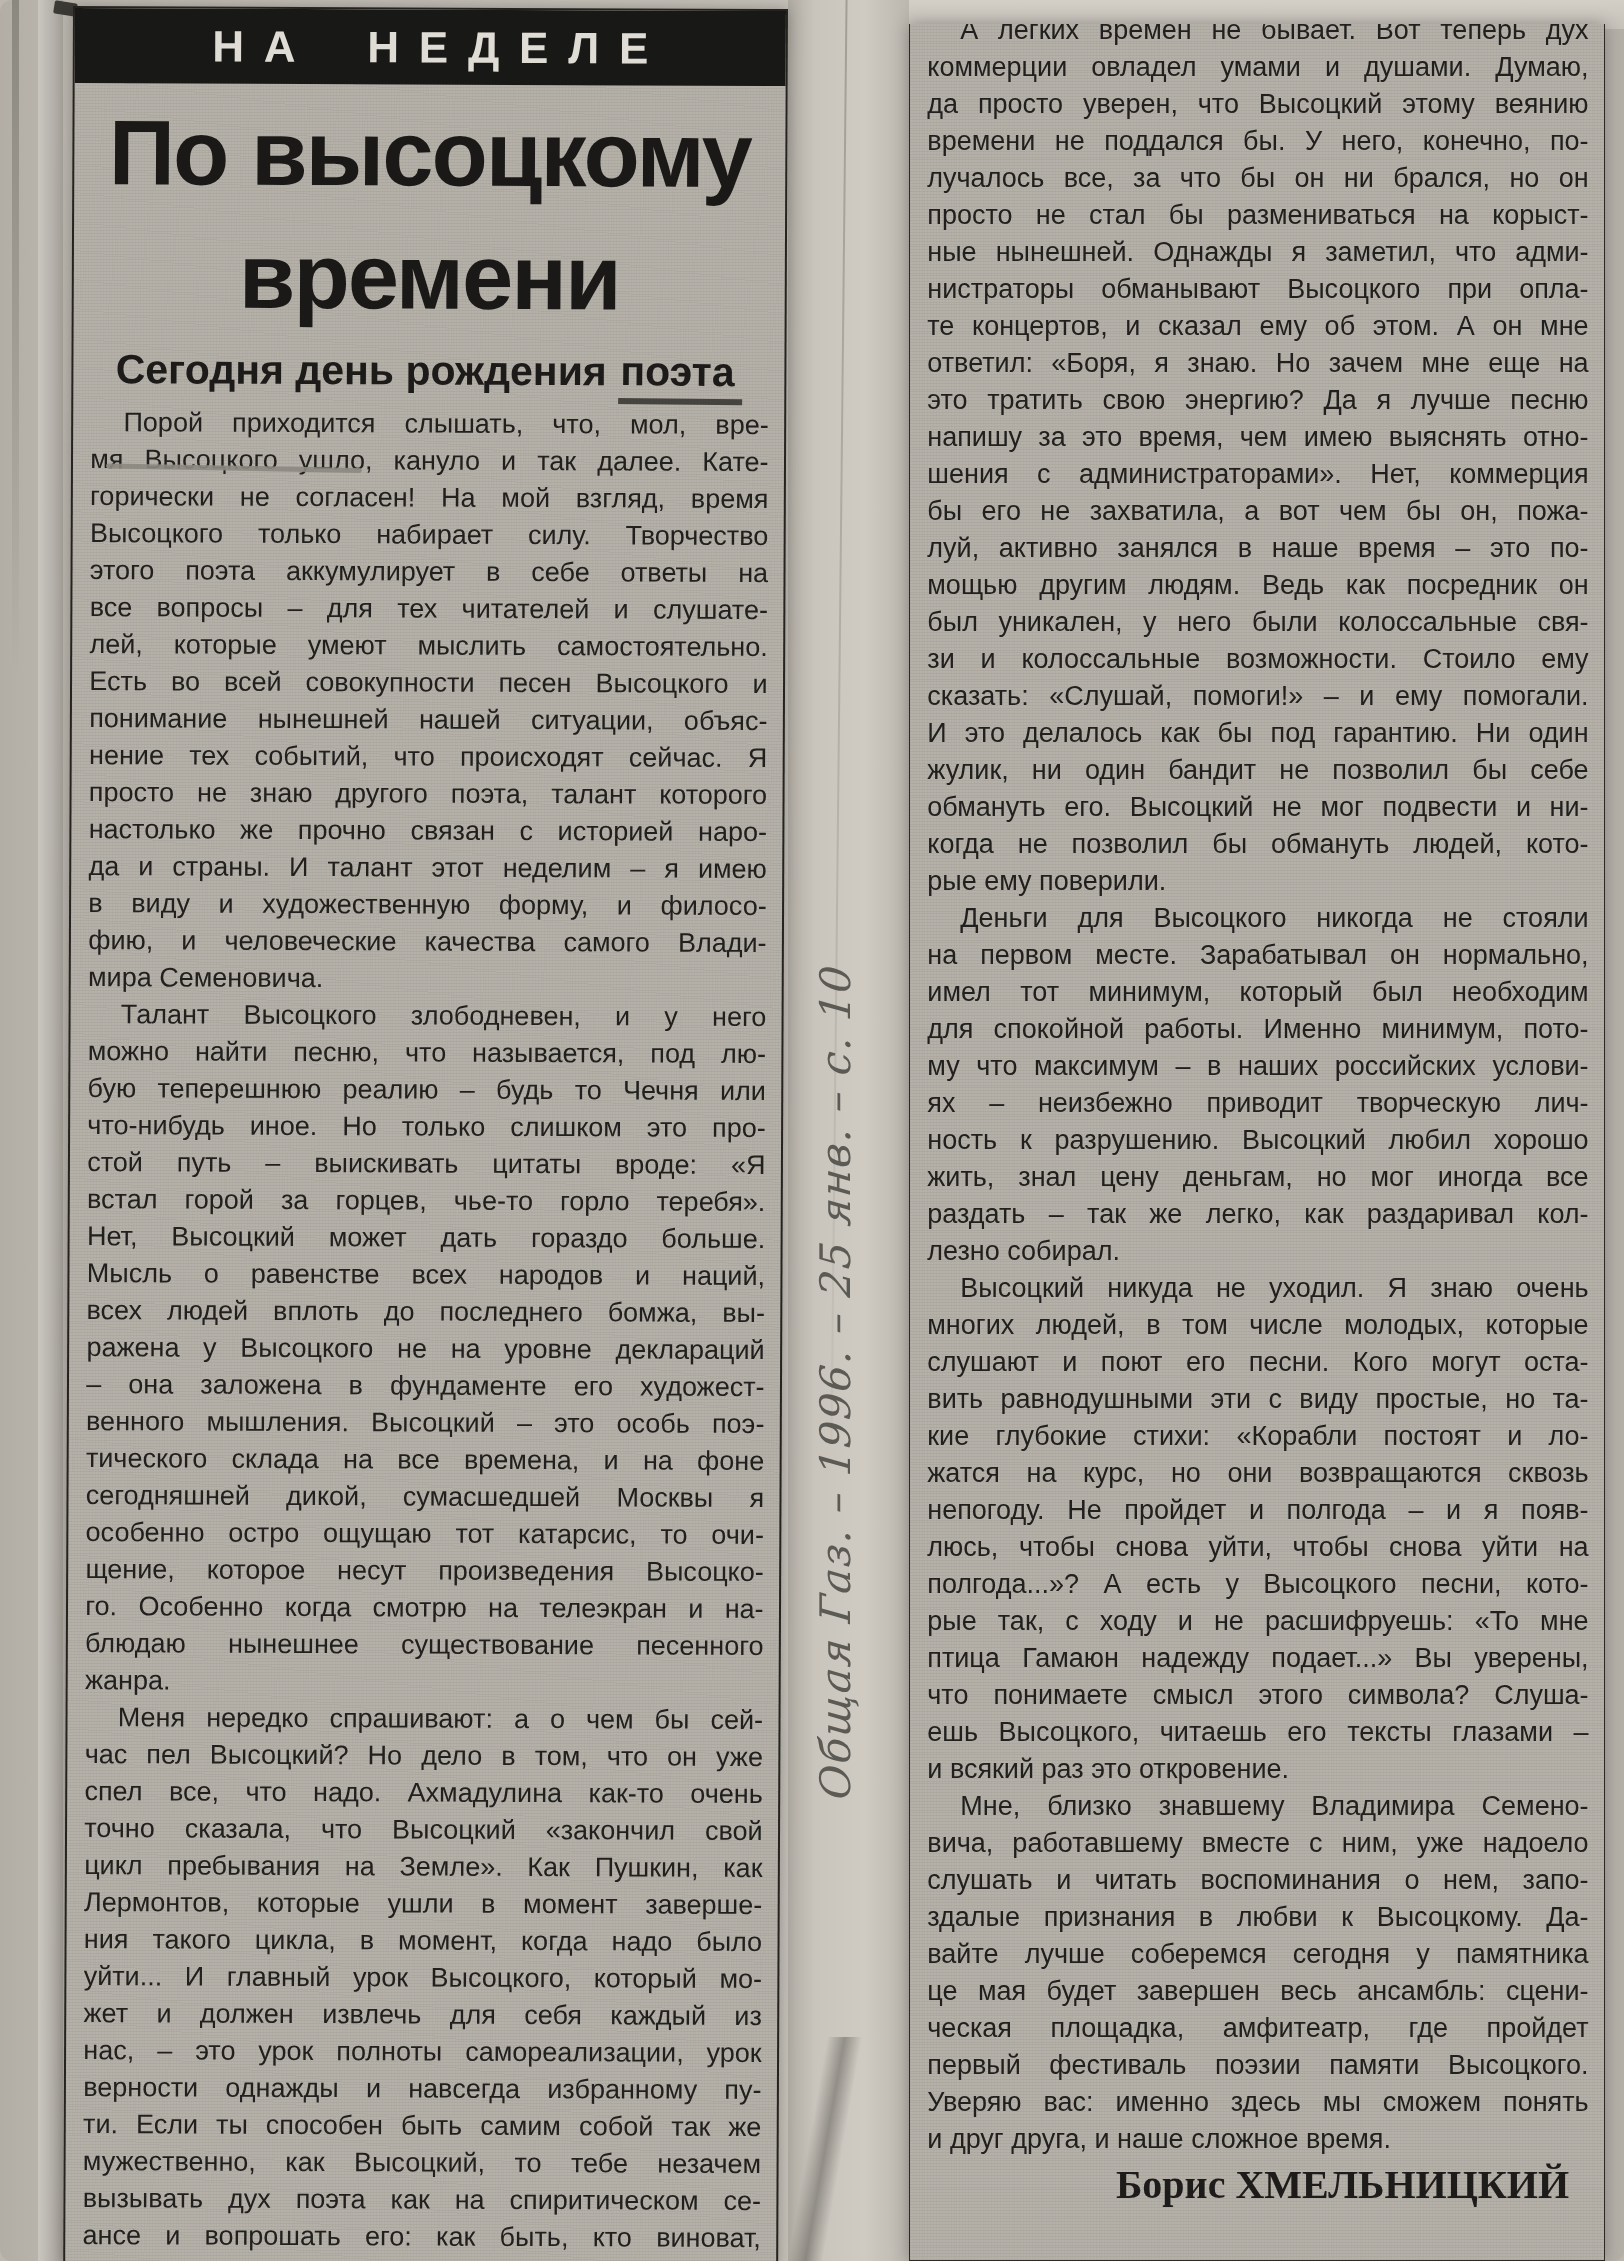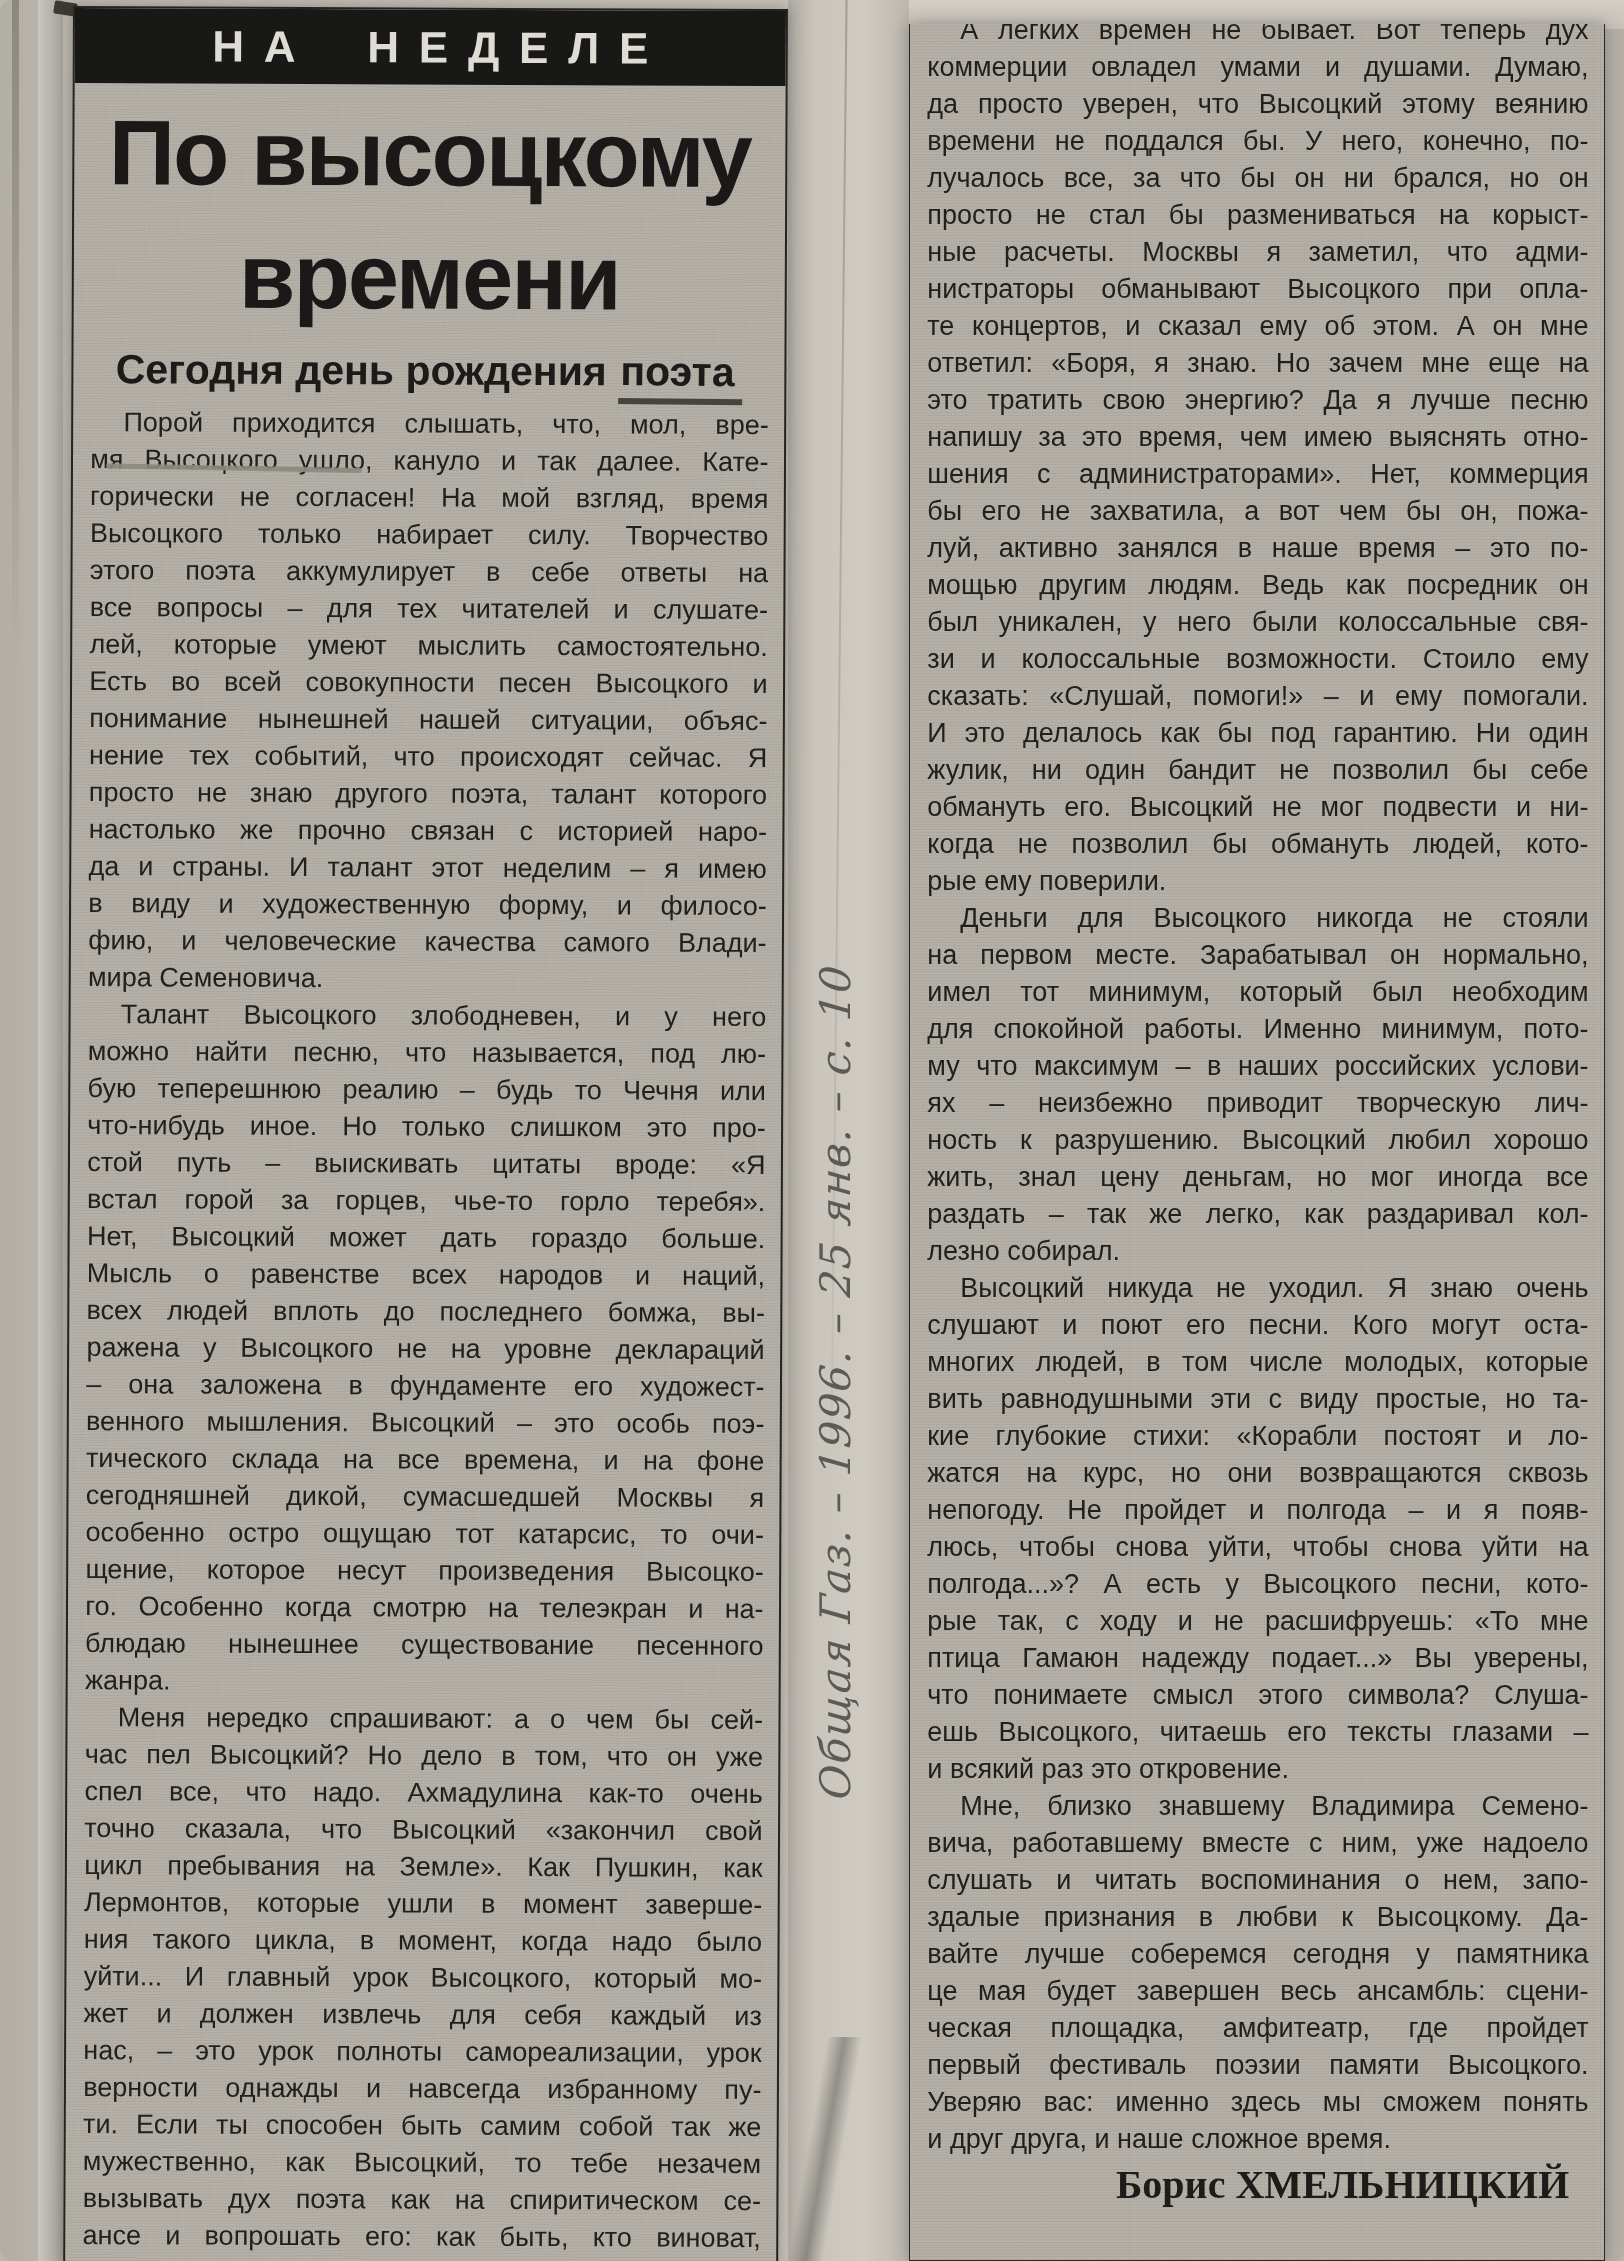--- a/index.html
+++ b/index.html
@@ -150,21 +150,21 @@
 
   <div class="clip clip-right">
     <div class="col-text right-text">
 
     <div class="line first">А легких времен не бывает. Вот теперь дух</div>
         <div class="line">коммерции овладел умами и душами. Думаю,</div>
         <div class="line">да просто уверен, что Высоцкий этому веянию</div>
         <div class="line">времени не поддался бы. У него, конечно, по-</div>
         <div class="line">лучалось все, за что бы он ни брался, но он</div>
         <div class="line">просто не стал бы размениваться на корыст-</div>
-        <div class="line">ные расчеты. Москвы я заметил, что адми-</div>
+        <div class="line">ные нынешней. Однажды я заметил, что адми-</div>
         <div class="line">нистраторы обманывают Высоцкого при опла-</div>
         <div class="line">те концертов, и сказал ему об этом. А он мне</div>
         <div class="line">ответил: «Боря, я знаю. Но зачем мне еще на</div>
         <div class="line">это тратить свою энергию? Да я лучше песню</div>
         <div class="line">напишу за это время, чем имею выяснять отно-</div>
         <div class="line">шения с администраторами». Нет, коммерция</div>
         <div class="line">бы его не захватила, а вот чем бы он, пожа-</div>
         <div class="line">луй, активно занялся в наше время – это по-</div>
         <div class="line">мощью другим людям. Ведь как посредник он</div>
         <div class="line">был уникален, у него были колоссальные свя-</div>
@@ -179,22 +179,22 @@
         <div class="line">на первом месте. Зарабатывал он нормально,</div>
         <div class="line">имел тот минимум, который был необходим</div>
         <div class="line">для спокойной работы. Именно минимум, пото-</div>
         <div class="line">му что максимум – в наших российских услови-</div>
         <div class="line">ях – неизбежно приводит творческую лич-</div>
         <div class="line">ность к разрушению. Высоцкий любил хорошо</div>
         <div class="line">жить, знал цену деньгам, но мог иногда все</div>
         <div class="line">раздать – так же легко, как раздаривал кол-</div>
         <div class="line last">лезно собирал.</div>
         <div class="line first">Высоцкий никуда не уходил. Я знаю очень</div>
+        <div class="line">многих людей, в том числе молодых, которые</div>
         <div class="line">слушают и поют его песни. Кого могут оста-</div>
-        <div class="line">многих людей, в том числе молодых, которые</div>
         <div class="line">вить равнодушными эти с виду простые, но та-</div>
         <div class="line">кие глубокие стихи: «Корабли постоят и ло-</div>
         <div class="line">жатся на курс, но они возвращаются сквозь</div>
         <div class="line">непогоду. Не пройдет и полгода – и я появ-</div>
         <div class="line">люсь, чтобы снова уйти, чтобы снова уйти на</div>
         <div class="line">полгода...»? А есть у Высоцкого песни, кото-</div>
         <div class="line">рые так, с ходу и не расшифруешь: «То мне</div>
         <div class="line">птица Гамаюн надежду подает...» Вы уверены,</div>
         <div class="line">что понимаете смысл этого символа? Слуша-</div>
         <div class="line">ешь Высоцкого, читаешь его тексты глазами –</div>

